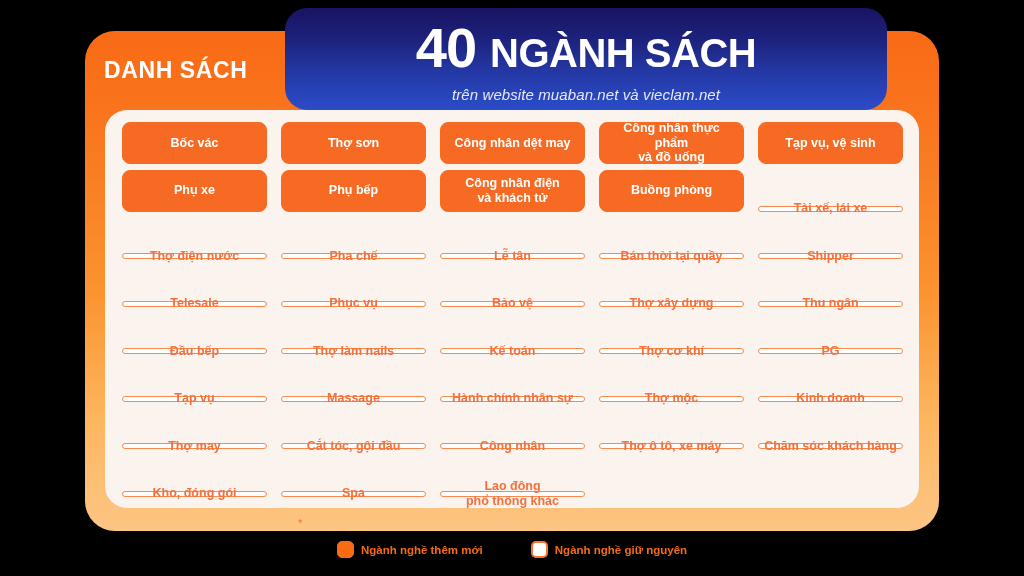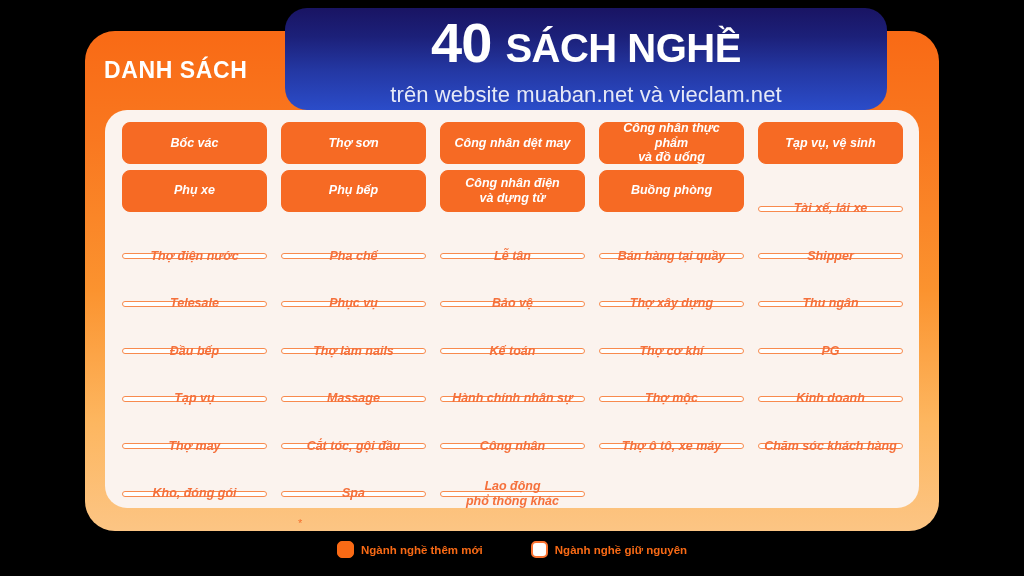--- a/index.html
+++ b/index.html
@@ -95,24 +95,25 @@
   .banner-main-text {
     font-size: 40px;
     font-weight: bold;
     letter-spacing: -0.5px;
     line-height: 1;
   }
 
   .banner-sub {
     margin-top: 12px;
     color: #E6E9F7;
-    font-size: 22px;
+    font-size: 15px;
     font-weight: 400;
     letter-spacing: 0.1px;
     white-space: nowrap;
+    font-style: italic;
   }
 
   
   .inner-panel {
     position: absolute;
     left: 105px;
     top: 110px;
     width: 814px;
     height: 398px;
     border-radius: 22px;
@@ -150,21 +151,21 @@
     border: 1px solid #F66A24;
   }
 
   .card.kept {
     background: #FFFFFF;
     color: #F5703B;
     border: 1.4px solid #F88A4D;
     margin-top: 36px;
   }
 
-  .card .ln { display: block; font-style: italic; }
+  .card .ln { display: block; }
 
   
   .star-mark {
     position: absolute;
     left: 298px;
     top: 518px;
     color: #F4712E;
     font-size: 11px;
     line-height: 1;
   }
@@ -209,21 +210,21 @@
 <div id="stage">
 
   <div class="outer-panel"></div>
 
   <div class="list-title">DANH SÁCH</div>
 
   <div class="blue-banner">
     <div class="banner-inner">
       <div class="banner-main">
         <span class="banner-count">40</span>
-        <span class="banner-main-text">SÁCH NGHỀ</span>
+        <span class="banner-main-text">NGÀNH SÁCH</span>
       </div>
       <div class="banner-sub">trên website muaban.net và vieclam.net</div>
     </div>
   </div>
 
   <div class="inner-panel"></div>
 
   <div class="grid" id="job-grid">
       <div class="card new">
         <div>
@@ -257,21 +258,21 @@
         </div>
       </div>
       <div class="card new">
         <div>
           <span class="ln">Phụ bếp</span>
         </div>
       </div>
       <div class="card new">
         <div>
           <span class="ln">Công nhân điện</span>
-          <span class="ln">và dựng tử</span>
+          <span class="ln">và khách tử</span>
         </div>
       </div>
       <div class="card new">
         <div>
           <span class="ln">Buồng phòng</span>
         </div>
       </div>
       <div class="card kept">
         <div>
           <span class="ln">Tài xế, lái xe</span>
@@ -287,21 +288,21 @@
           <span class="ln">Pha chế</span>
         </div>
       </div>
       <div class="card kept">
         <div>
           <span class="ln">Lễ tân</span>
         </div>
       </div>
       <div class="card kept">
         <div>
-          <span class="ln">Bán hàng tại quầy</span>
+          <span class="ln">Bán thời tại quầy</span>
         </div>
       </div>
       <div class="card kept">
         <div>
           <span class="ln">Shipper</span>
         </div>
       </div>
       <div class="card kept">
         <div>
           <span class="ln">Telesale</span>

